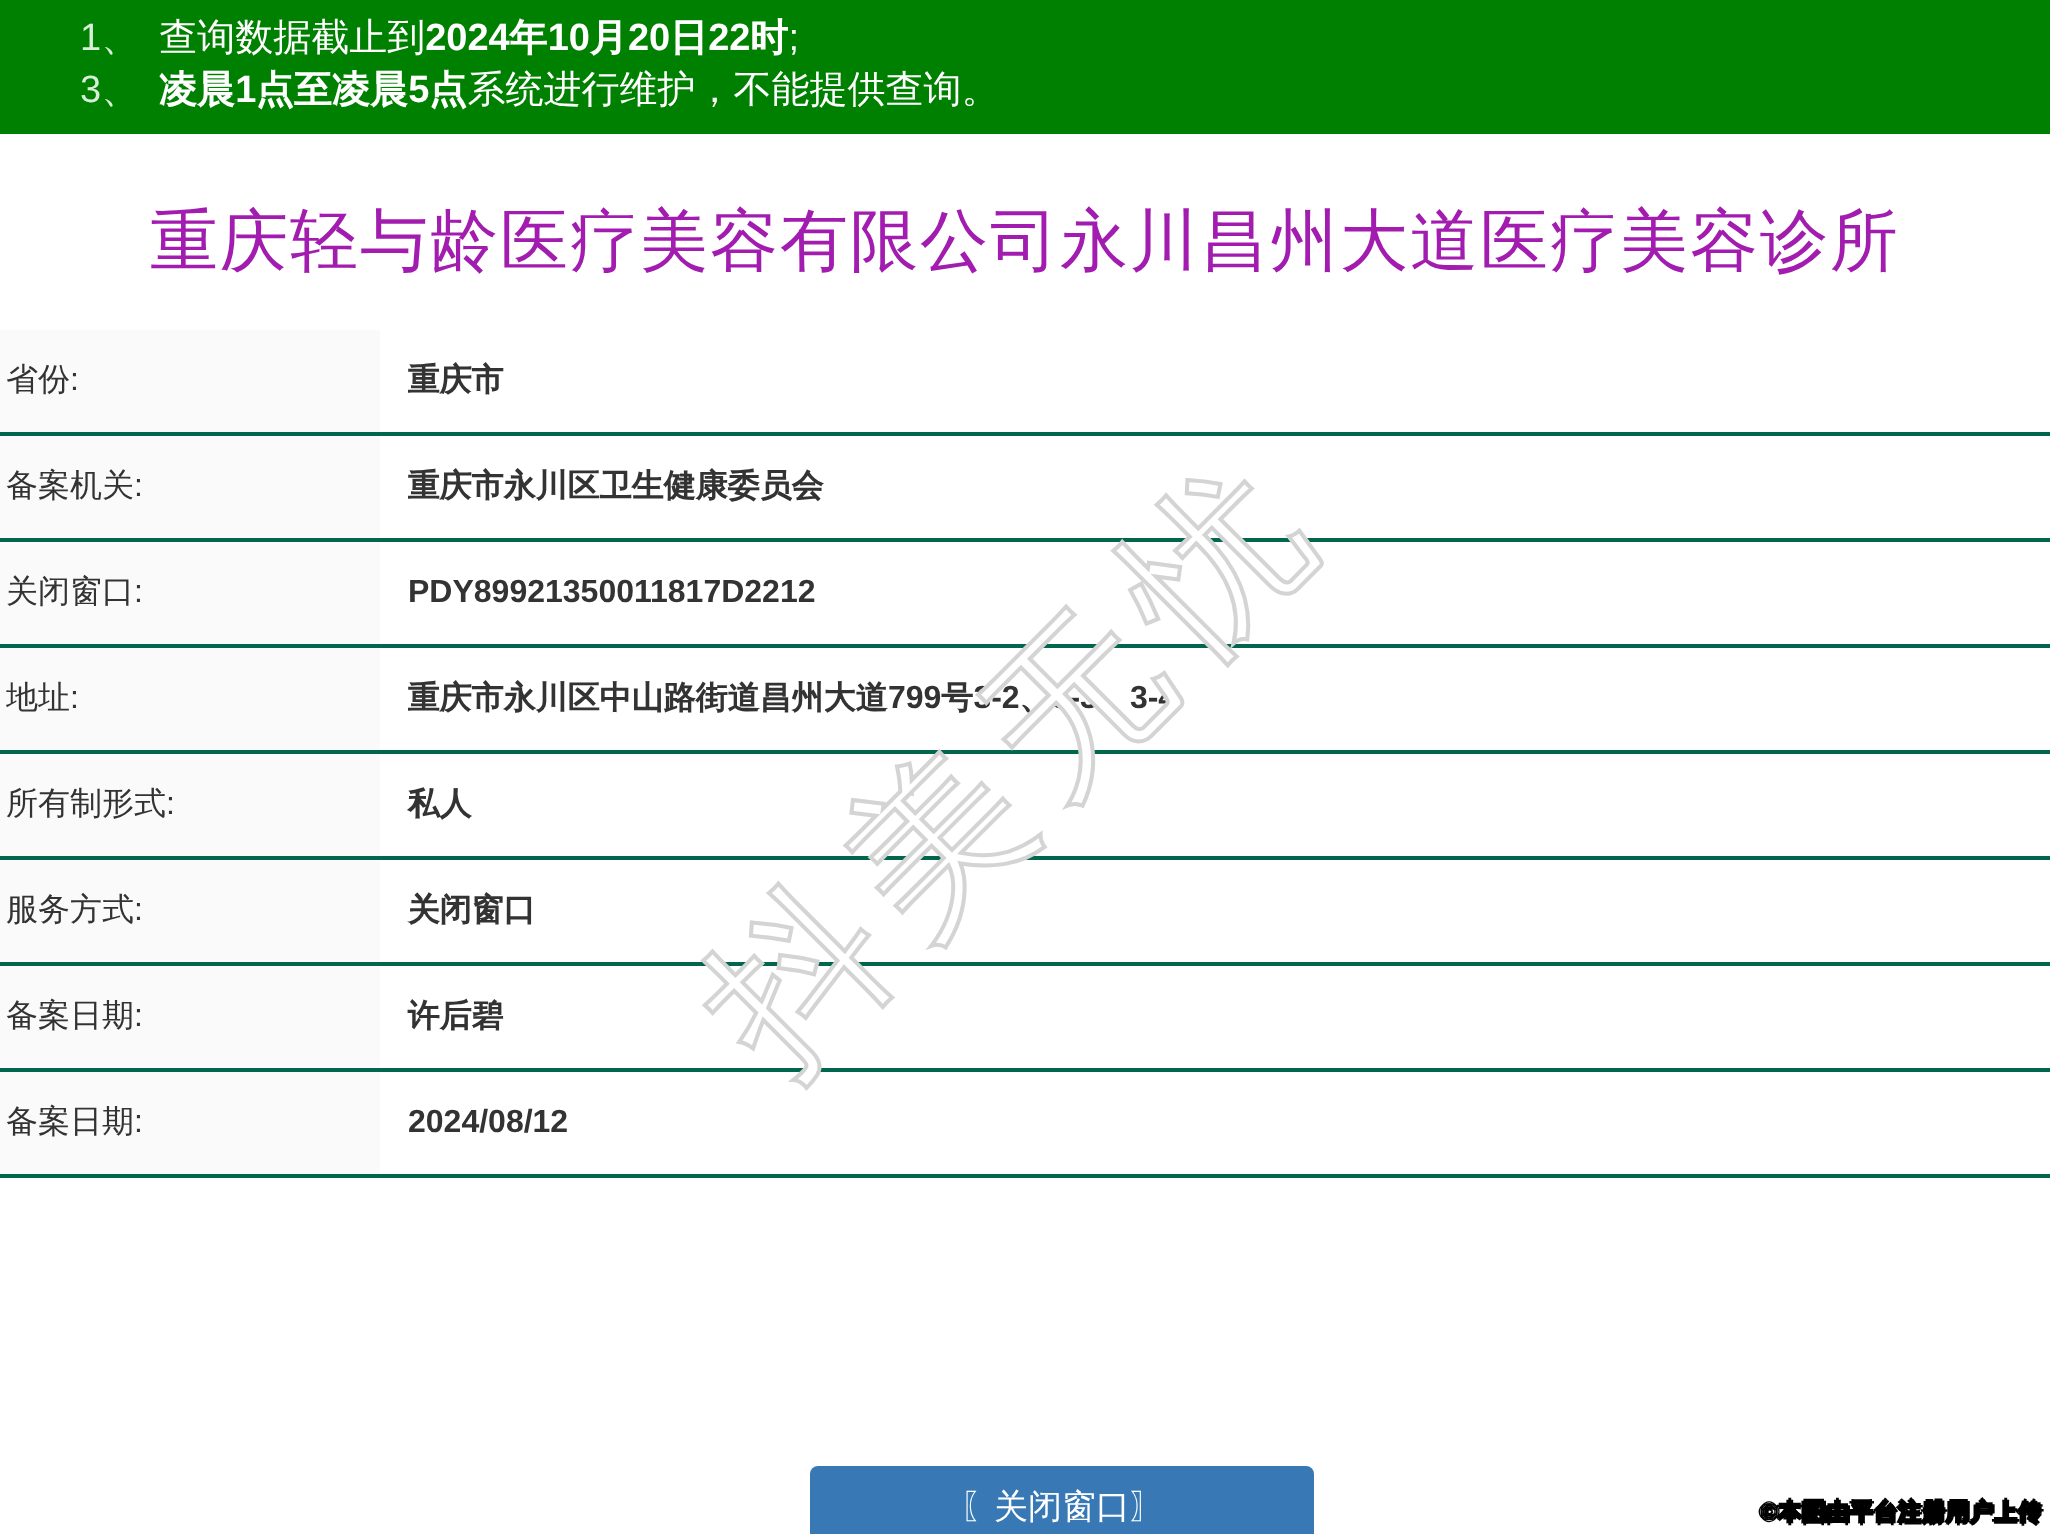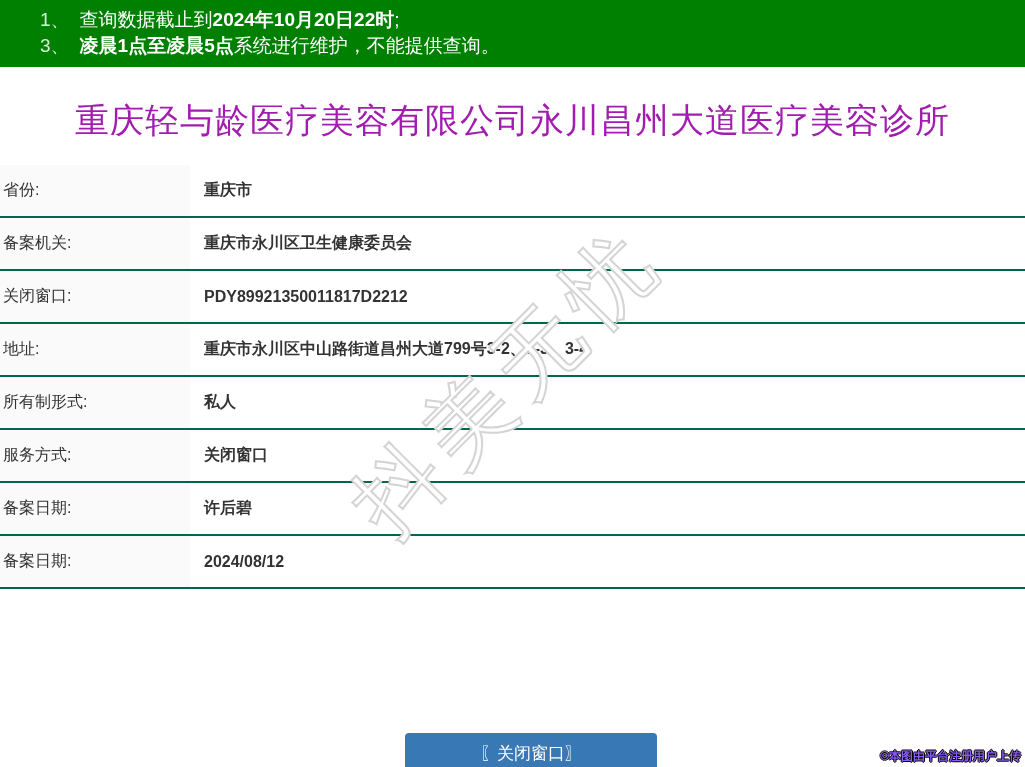--- a/index.html
+++ b/index.html
@@ -103,21 +103,21 @@
     padding: 0;
   }
 
   
   .copyright {
     position: absolute;
     right: 4px;
     bottom: 2px;
     font-size: 12px;
     font-weight: bold;
-    color: #8b5cf6;
+    color: #000000;
     text-shadow: -1px 0 #000, 1px 0 #000, 0 -1px #000, 0 1px #000;
     z-index: 7;
   }
 </style>
 </head>
 <body>
 
 <div class="banner">
   <div class="banner-line"><span class="banner-num">1、</span><span>查询数据截止到</span><b>2024年10月20日22时</b><span>;</span></div>
   <div class="banner-line"><span class="banner-num">3、</span><span></span><b>凌晨1点至凌晨5点</b><span>系统进行维护，不能提供查询。</span></div>

